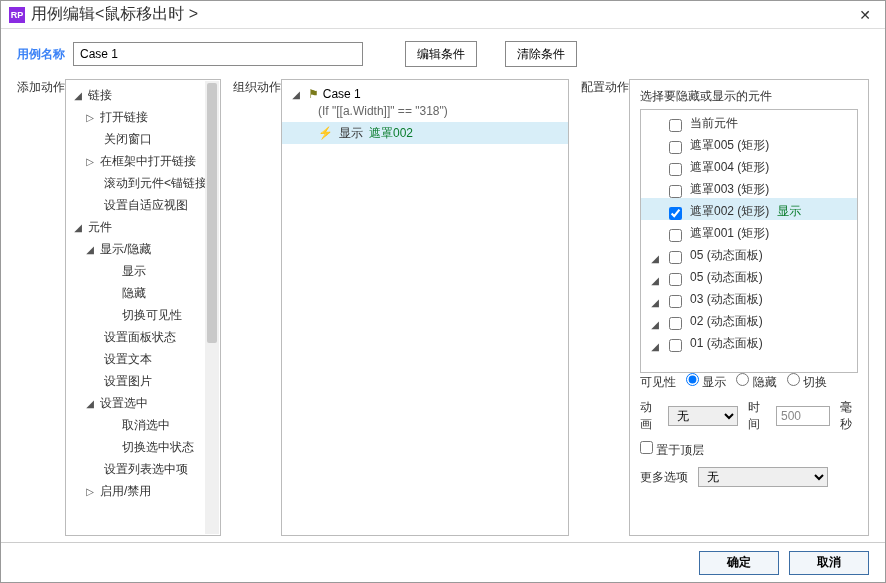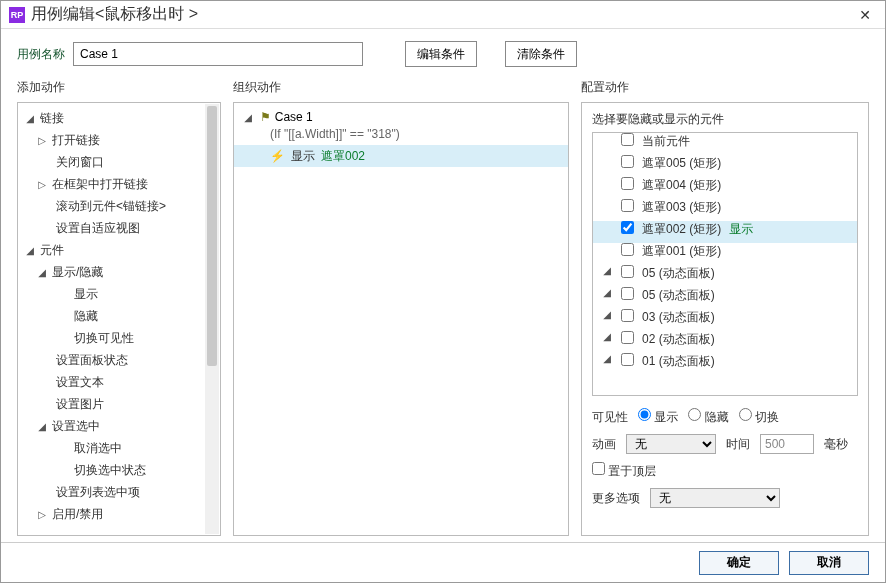--- a/index.html
+++ b/index.html
@@ -2,26 +2,26 @@
 <html><head>
 <meta charset="utf-8">
 <style>
 * { box-sizing: border-box; margin: 0; padding: 0; font-family: "Microsoft YaHei", "Segoe UI", sans-serif; font-size: 12px; }
 body { background: #fff; width: 886px; height: 583px; border: 1px solid #999; display: flex; flex-direction: column; overflow: hidden; }
 .titlebar { height: 28px; background: #fff; display: flex; align-items: center; padding-left: 8px; border-bottom: 1px solid #ddd; }
 .titlebar .icon { width: 16px; height: 16px; background: #8a2be2; color: #fff; font-size: 9px; font-weight: bold; display: flex; align-items: center; justify-content: center; margin-right: 6px; }
 .titlebar .title { flex:1; font-size: 16px; color:#333;}
 .titlebar .close { width: 40px; height: 28px; display:flex; align-items:center; justify-content:center; font-size:14px; cursor:pointer; color:#333;}
 .topform { height: 50px; display:flex; align-items:center; padding: 10px 16px; gap:8px; }
-.topform label { font-size:12px; color:#14532d;}
+.topform label { font-size:12px; color:#3b82f6;font-weight:bold;}
 .topform input[type=text] { width: 290px; height:24px; border:1px solid #8a8a8a; padding: 2px 6px; font-size:12px; }
 .topform .btn { width:72px; height:26px; border:1px solid #888; background:#fff; cursor:pointer; font-size:12px; }
 .topform .gap { width:26px; }
 .columns { flex:1; display:flex; padding: 0 16px 6px 16px; gap: 12px; overflow:hidden; }
-.col { display:flex; flex-direction:column; overflow:hidden;}
+.col { display:flex; flex-direction:row; overflow:hidden;}
 .col1 { width: 204px; }
 .col2 { width: 336px; }
 .col3 { flex:1; }
 .col-title { font-size:12px; color:#333; padding: 0 0 6px 0; }
 .col-box { flex:1; border:1px solid #bbb; background:#fff; overflow:auto; }
 .tree { padding: 4px 0; }
 .tree-node { display:flex; align-items:center; height: 22px; padding-left:6px; cursor:pointer; color:#333; white-space:nowrap;}
 .tree-arrow { width:12px; display:inline-flex; justify-content:center; color:#555; font-size:10px; margin-right:2px;}
 .tree-label { padding-left:2px; }
 .ind1 { padding-left: 18px; }
@@ -35,27 +35,27 @@
 .case-action .bolt { color:#555; font-size:12px;}
 .case-action .act-label { color:#333;}
 .case-action .act-target { color:#0a7c2c;}
 
 .cfg-body { padding:8px 10px; display:flex; flex-direction:column; height:100%; }
 .cfg-title { font-size:12px; color:#333; margin-bottom:4px;}
 .cfg-search-row { display:flex; align-items:center; gap:6px; margin-bottom:4px;}
 .cfg-search-row input[type=text] { flex:1; max-width:218px; height:20px; border:1px solid #aaa; padding:0 4px; font-style:italic; color:#888;}
 .cfg-search-row label { font-size:12px; color:#333;}
 .widget-list { border:1px solid #bbb; height: 264px; overflow:auto;}
-.wlist-row { display:flex; align-items:flex-start; height:22px; padding-left:8px; gap:4px; cursor:pointer;}
+.wlist-row { display:flex; align-items:flex-end; height:22px; padding-left:8px; gap:4px; cursor:pointer;}
 .wlist-row .arrow { width:12px; font-size:10px; color:#555; display:inline-flex; justify-content:center;}
 .wlist-row input[type=checkbox]{ margin:0 4px;}
 .wlist-row .name { color:#333; }
 .wlist-row .tag { color:#0a7c2c; margin-left:4px;}
 .wlist-row.selected { background:#d8eef8;}
-.cfg-opts { margin-top:12px; display:flex; flex-direction:column; gap:8px;}
+.cfg-opts { margin-top:0; display:flex; flex-direction:column; gap:8px;}
 .opt-row { display:flex; align-items:center; gap:10px; font-size:12px; color:#333;}
 .opt-row label { font-size:12px;}
 .opt-row select, .opt-row input.num { height:20px; border:1px solid #aaa; font-size:12px; padding:0 4px;}
 .opt-row select { width: 90px;}
 .opt-row input.num { width:54px; color:#888;}
 .bottom-btns { height:40px; border-top:1px solid #ccc; display:flex; justify-content:flex-end; align-items:center; gap:10px; padding-right:16px; }
 .bottom-btns button { width:80px; height:24px; border:1px solid #3c6ea5; background:#f2f6fa; cursor:pointer; font-size:12px;font-weight:bold;}
 .scroll-track { position:absolute; right:1px; top:1px; bottom:1px; width:14px; background:#f0f0f0;}
 .col-box { position:relative; }
 .scroll-thumb { position:absolute; right:2px; width:10px; background:#c9c9c9; border-radius:2px;}

